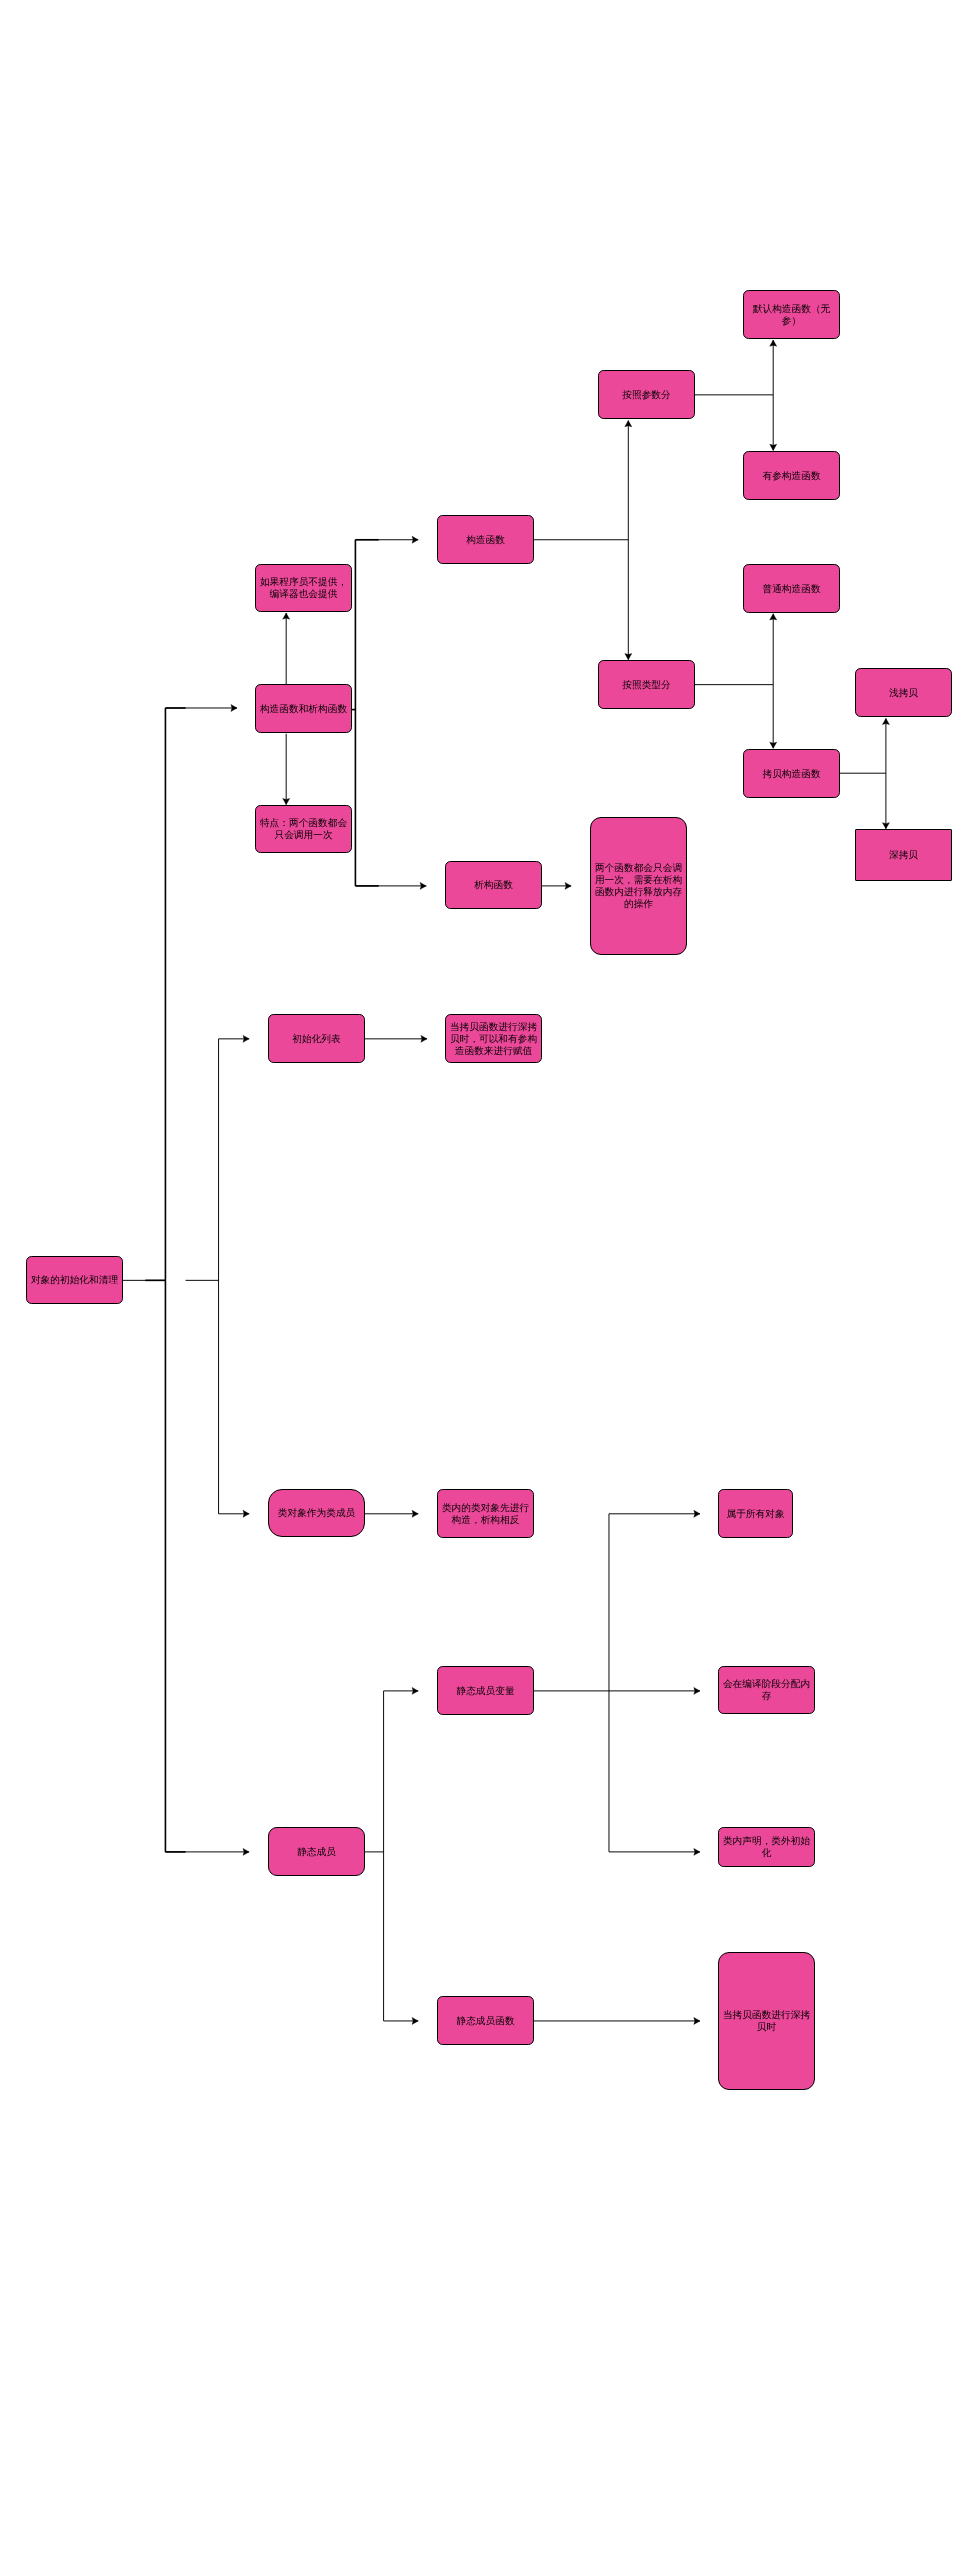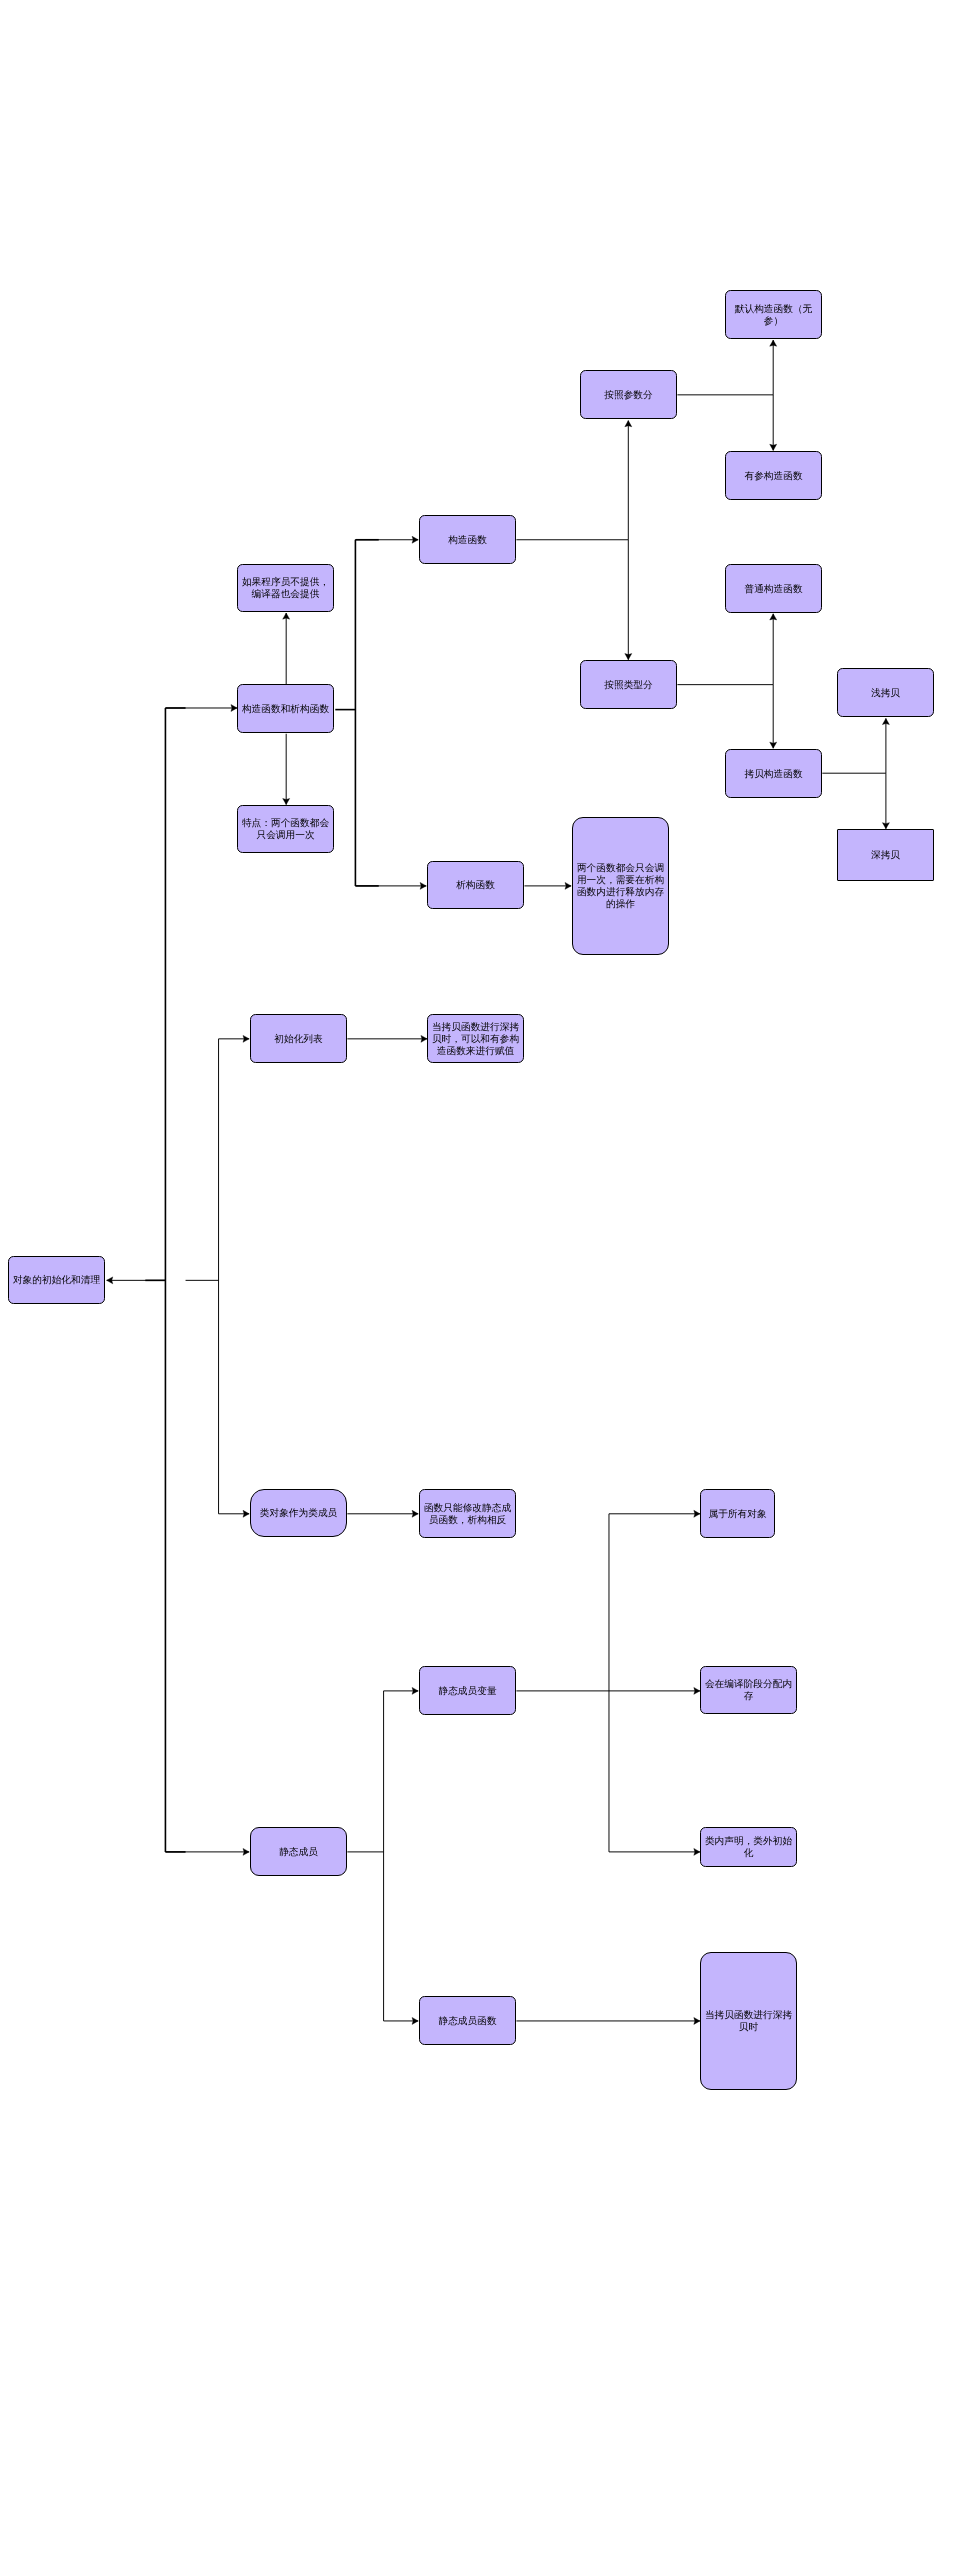--- a/index.html
+++ b/index.html
@@ -4,21 +4,21 @@
 <title>flowchart</title>
 <style>
   html,body{margin:0;padding:0;background:#ffffff;}
   #canvas{position:relative;width:966px;height:2576px;background:#ffffff;overflow:hidden;
           font-family:"Liberation Sans","DejaVu Sans",sans-serif;}
   #edges{position:absolute;left:0;top:0;width:966px;height:2576px;}
   #edges .edge{fill:none;stroke:#000000;stroke-width:1.2;stroke-linejoin:miter;stroke-linecap:butt;}
   #edges .emph{stroke-width:2;}
   #edges .arrowhead{fill:#000000;stroke:#000000;stroke-width:0.5;stroke-linejoin:miter;}
   .node{position:absolute;box-sizing:border-box;border:1px solid #000000;
-        background:#c4b5fd;display:flex;align-items:center;justify-content:center;overflow:hidden;}
+        background:#ec4899;display:flex;align-items:center;justify-content:center;overflow:hidden;margin-left:18px;}
   .node .node-label{display:block;text-align:center;font-size:9.7px;line-height:12px;
              color:#000000;padding:0 3.2px;transform:translate3d(0,0.4px,0);}
 </style>
 </head>
 <body>
 
 <div id="canvas">
   <svg id="edges" viewBox="0 0 1200 3200" width="966" height="2576">
     <path class="edge emph" d="M 205.5 879.5 L 205.5 2300.5"></path>
     <path class="edge" d="M 205.5 879.5 L 294.5 879.5"></path>
@@ -139,21 +139,21 @@
   <div class="node" style="left: 250px; top: 1014px; width: 97px; height: 49px; border-radius: 5.6px;">
       <span class="node-label">初始化列表</span>
     </div>
   <div class="node" style="left: 427px; top: 1014px; width: 97px; height: 49px; border-radius: 5.6px;">
       <span class="node-label">当拷贝函数进行深拷贝时，可以和有参构造函数来进行赋值</span>
     </div>
   <div class="node" style="left: 250px; top: 1489px; width: 97px; height: 48px; border-radius: 14px;">
       <span class="node-label">类对象作为类成员</span>
     </div>
   <div class="node" style="left: 419px; top: 1489px; width: 97px; height: 49px; border-radius: 5.6px;">
-      <span class="node-label">函数只能修改静态成员函数，析构相反</span>
+      <span class="node-label">类内的类对象先进行构造，析构相反</span>
     </div>
   <div class="node" style="left: 419px; top: 1666px; width: 97px; height: 49px; border-radius: 5.6px;">
       <span class="node-label">静态成员变量</span>
     </div>
   <div class="node" style="left: 250px; top: 1827px; width: 97px; height: 49px; border-radius: 9px;">
       <span class="node-label">静态成员</span>
     </div>
   <div class="node" style="left: 419px; top: 1996px; width: 97px; height: 49px; border-radius: 5.6px;">
       <span class="node-label">静态成员函数</span>
     </div>

